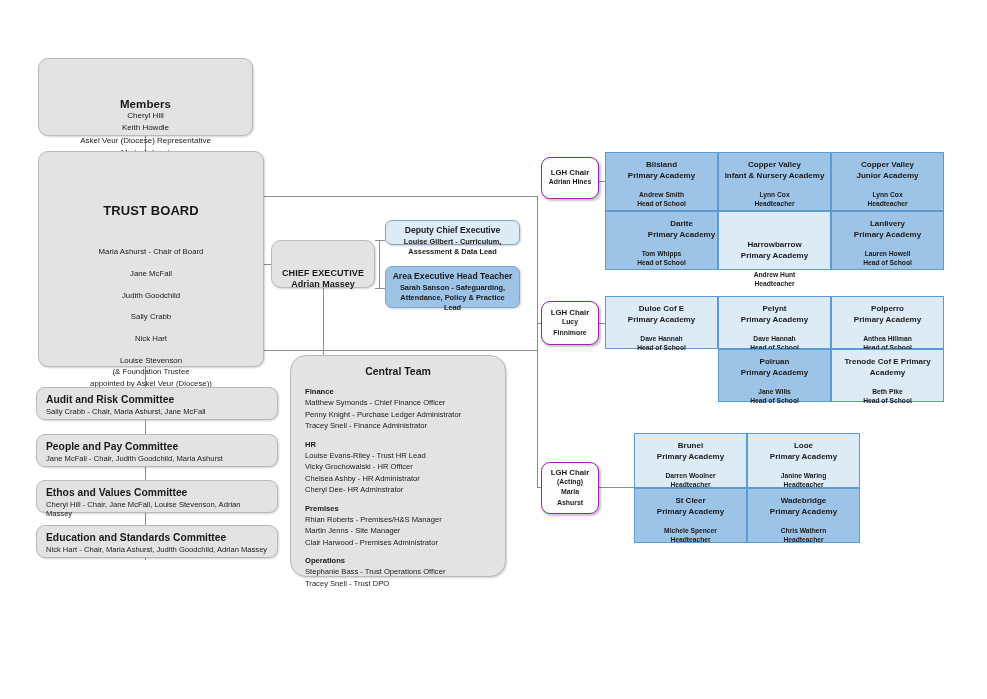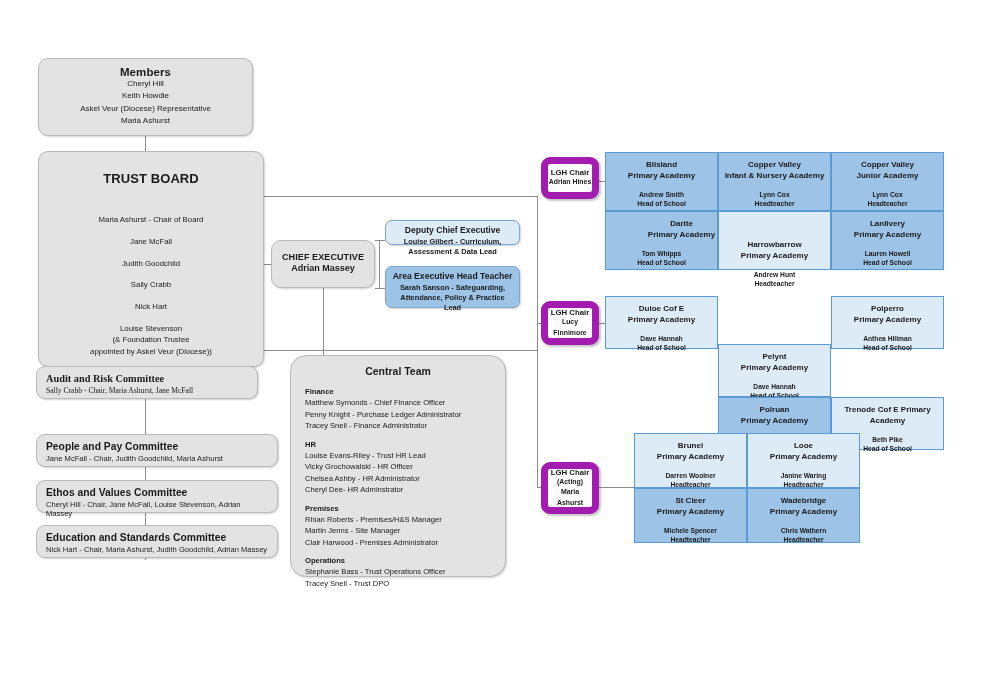--- a/index.html
+++ b/index.html
@@ -26,20 +26,21 @@
     background: #e3e3e3;
     border: 1px solid #b9b9b9;
     border-radius: 10px;
     box-shadow: 1px 1px 2px rgba(0,0,0,0.18);
     text-align: center;
     z-index: 3;
   }
   .node-title {
     font-weight: bold;
     letter-spacing: .1px;
+    margin-top: 32px;
   }
   .node-line { line-height: 1.55; }
 
   
   #members { left: 38px; top: 58px; width: 215px; height: 78px; padding-top: 7px; }
   #members .node-title { font-size: 11.5px; }
   #members .node-line { font-size: 8px; }
 
   
   #trust-board { left: 38px; top: 151px; width: 226px; height: 216px; padding-top: 19px; }
@@ -78,21 +79,21 @@
     box-sizing: border-box;
     background: #e3e3e3;
     border: 1px solid #b9b9b9;
     border-radius: 9px;
     box-shadow: 1px 1px 2px rgba(0,0,0,0.18);
     padding: 6px 9px 0 9px;
     z-index: 3;
   }
   .committee .c-title { font-weight: bold; font-size: 10.3px; margin-bottom: 2px; }
   .committee .c-members { font-size: 7.6px; }
-  #cm-audit     { left: 36px; top: 366px; width: 222px; height: 33px; font-family: Liberation Serif, serif; }
+  #cm-audit     { left: 36px; top: 387px; width: 242px; height: 33px; }
   #cm-people    { left: 36px; top: 434px; width: 242px; height: 33px; }
   #cm-ethos     { left: 36px; top: 480px; width: 242px; height: 33px; }
   #cm-education { left: 36px; top: 525px; width: 242px; height: 33px; }
 
   
   #central-team {
     position: absolute;
     left: 290px; top: 355px; width: 216px; height: 222px;
     box-sizing: border-box;
     background: #e3e3e3;
@@ -106,21 +107,21 @@
   #central-team .ct-group { margin-bottom: 7px; }
   #central-team .ct-group:last-child { margin-bottom: 0; }
   #central-team .ct-head { font-weight: bold; font-size: 7.6px; line-height: 1.5; }
   #central-team .ct-item { font-size: 7.6px; line-height: 1.5; }
 
   
   .lgh {
     position: absolute;
     box-sizing: border-box;
     background: #fdfdfd;
-    border: 7px solid #a21caf;
+    border: 1px solid #a21caf;
     border-radius: 9px;
     box-shadow: 1.5px 1.5px 2px rgba(0,0,0,0.22);
     text-align: center;
     display: flex; flex-direction: column; justify-content: center;
     z-index: 3;
   }
   .lgh .lgh-title { font-weight: bold; font-size: 7.8px; }
   .lgh .lgh-line { font-weight: bold; font-size: 6.9px; line-height: 1.5; }
   #lgh-1 { left: 541px; top: 157px; width: 58px; height: 42px; }
   #lgh-2 { left: 541px; top: 301px; width: 58px; height: 44px; }
@@ -326,21 +327,21 @@
       </div>
     </div>
   <div class="academy-grid" id="grid-2">
       <div class="academy-row">
         <div class="academy-cell" style="background: rgb(221, 235, 247);">
           <div class="ac-name" style="white-space: pre-line;">Duloe Cof E
 Primary Academy</div>
           <div class="ac-person">Dave Hannah</div>
           <div class="ac-role">Head of School</div>
         </div>
-        <div class="academy-cell" style="background: rgb(221, 235, 247); margin-top: 48px;">
+        <div class="academy-cell" style="background: rgb(221, 235, 247);">
           <div class="ac-name" style="white-space: pre-line;">Pelynt
 Primary Academy</div>
           <div class="ac-person">Dave Hannah</div>
           <div class="ac-role">Head of School</div>
         </div>
         <div class="academy-cell" style="background: rgb(221, 235, 247);">
           <div class="ac-name" style="white-space: pre-line;">Polperro
 Primary Academy</div>
           <div class="ac-person">Anthea Hillman</div>
           <div class="ac-role">Head of School</div>

